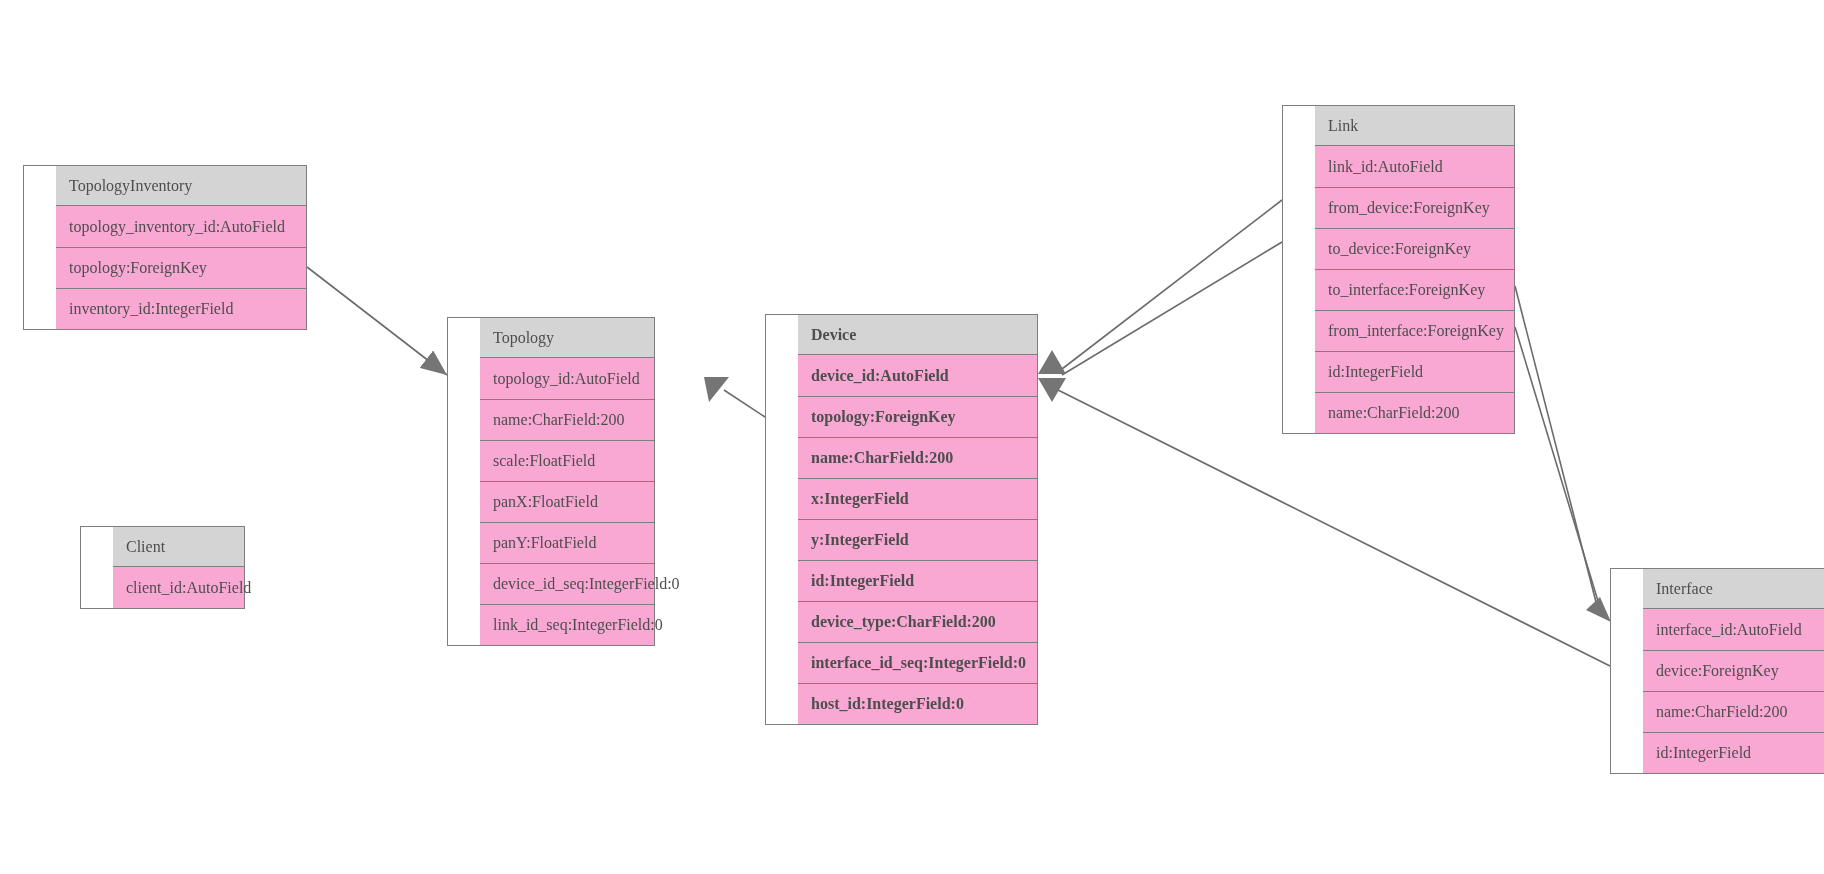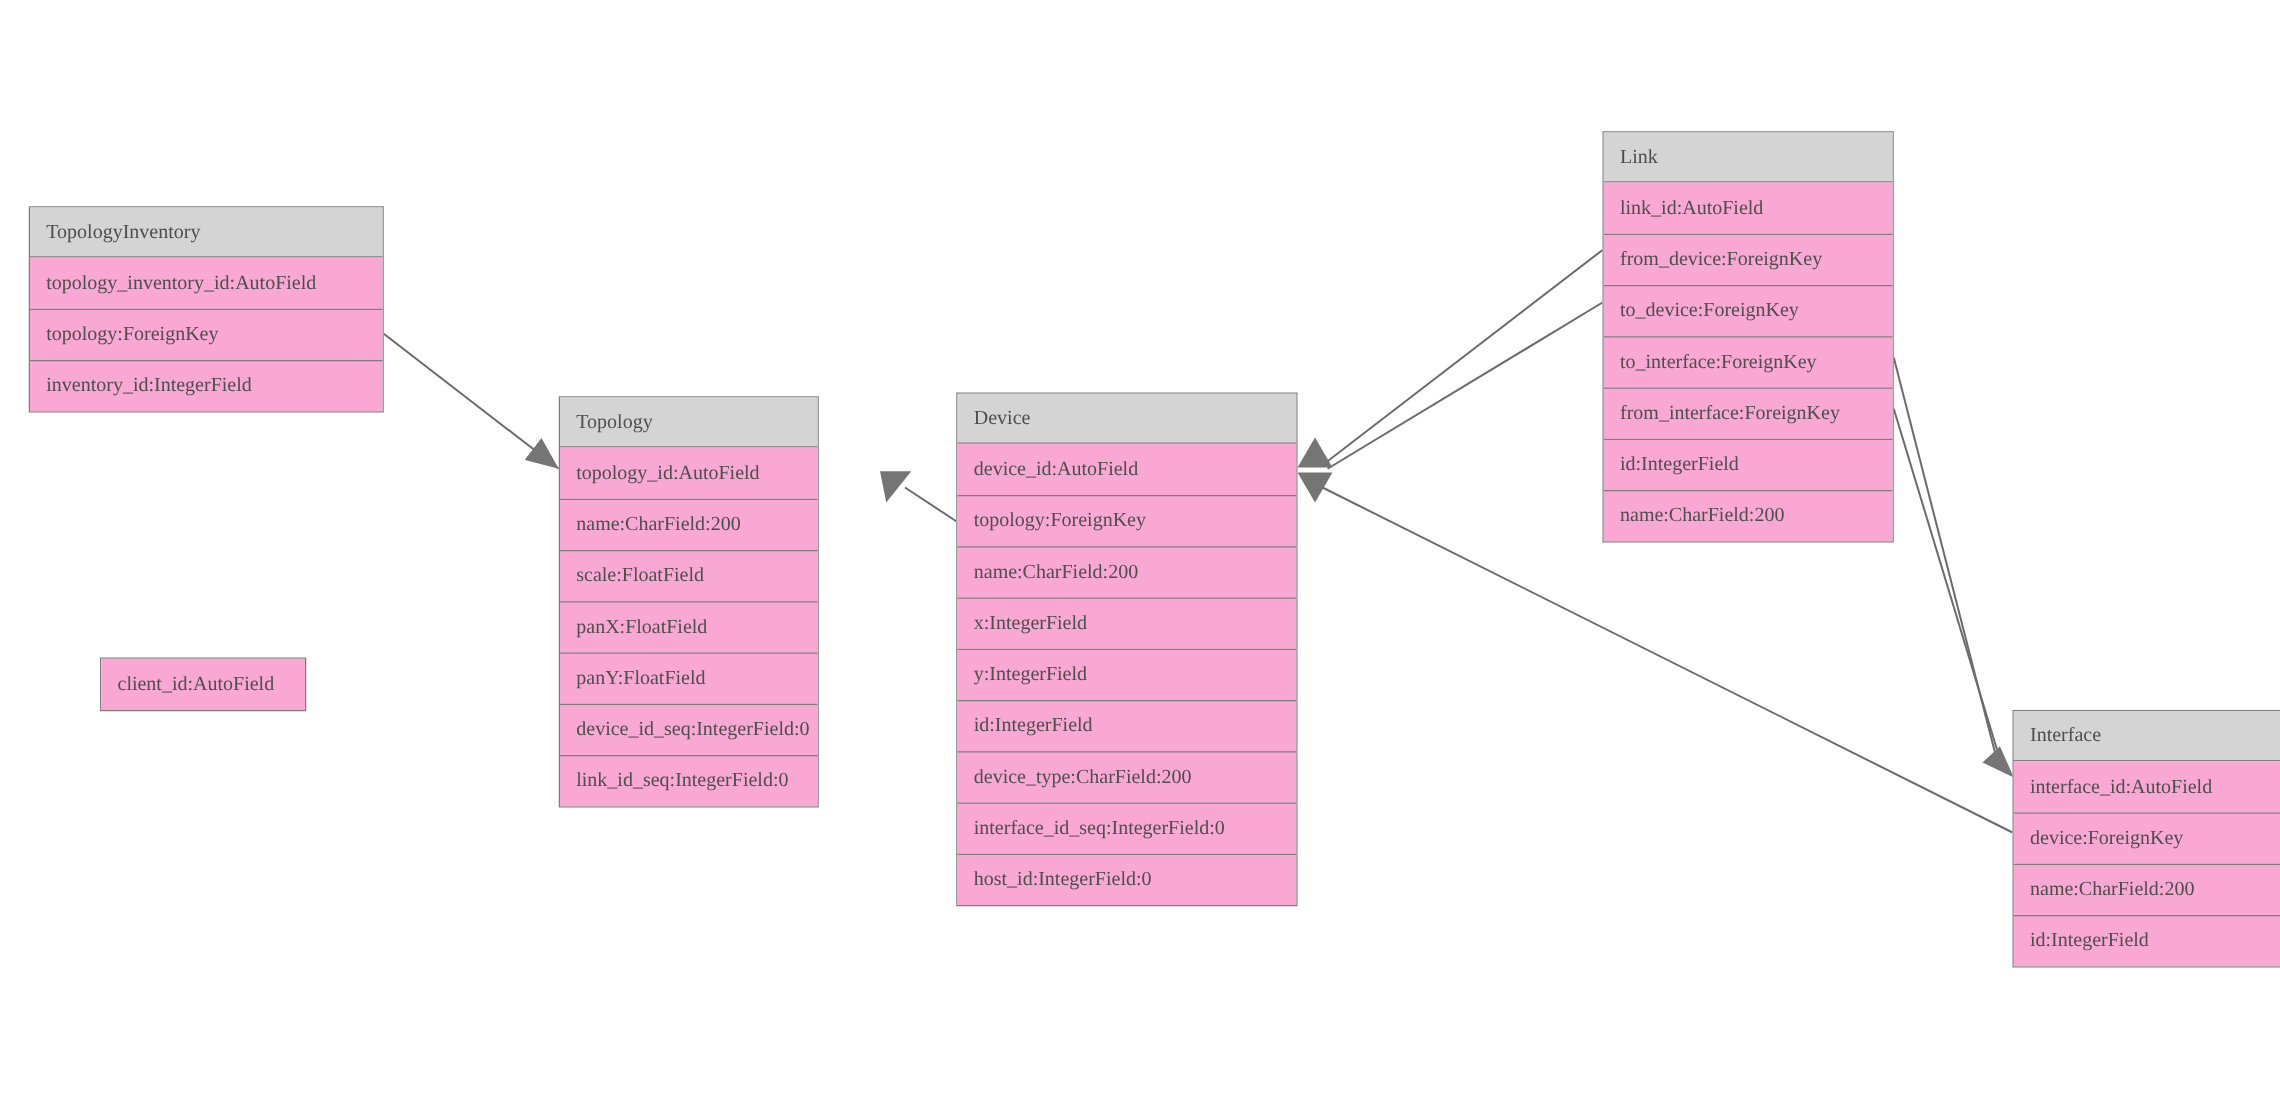--- a/index.html
+++ b/index.html
@@ -33,20 +33,21 @@
     pointer-events: none;
   }
   .entity {
     position: absolute;
     box-sizing: border-box;
     background: #ffffff;
     border: 1.5px solid #7e7e7e;
     color: #4e4e4e;
     font-size: 16px;
     pointer-events: auto;
+    padding-left: 32px;
   }
   .entity-header {
     box-sizing: border-box;
     height: 40px;
     background: #d4d4d4;
     border-bottom: 1.5px solid #7e7e7e;
     display: flex;
     align-items: center;
     padding-left: 13px;
     white-space: nowrap;
@@ -101,23 +102,24 @@
         <div class="entity-header">Topology</div>
         <div class="entity-field">topology_id:AutoField</div>
         <div class="entity-field">name:CharField:200</div>
         <div class="entity-field">scale:FloatField</div>
         <div class="entity-field">panX:FloatField</div>
         <div class="entity-field">panY:FloatField</div>
         <div class="entity-field">device_id_seq:IntegerField:0</div>
         <div class="entity-field">link_id_seq:IntegerField:0</div>
       </div>
       <div class="entity" style="left: 80px; top: 526px; width: 165px;">
+        <div class="entity-header">Client</div>
         <div class="entity-field">client_id:AutoField</div>
       </div>
-      <div class="entity" style="left: 765px; top: 314px; width: 273px;">
+      <div class="entity" style="left: 765px; top: 314px; width: 273px; font-weight: bold;">
         <div class="entity-header">Device</div>
         <div class="entity-field">device_id:AutoField</div>
         <div class="entity-field">topology:ForeignKey</div>
         <div class="entity-field">name:CharField:200</div>
         <div class="entity-field">x:IntegerField</div>
         <div class="entity-field">y:IntegerField</div>
         <div class="entity-field">id:IntegerField</div>
         <div class="entity-field">device_type:CharField:200</div>
         <div class="entity-field">interface_id_seq:IntegerField:0</div>
         <div class="entity-field">host_id:IntegerField:0</div>

